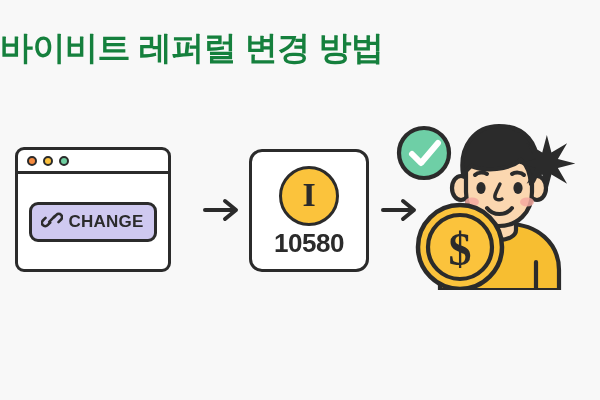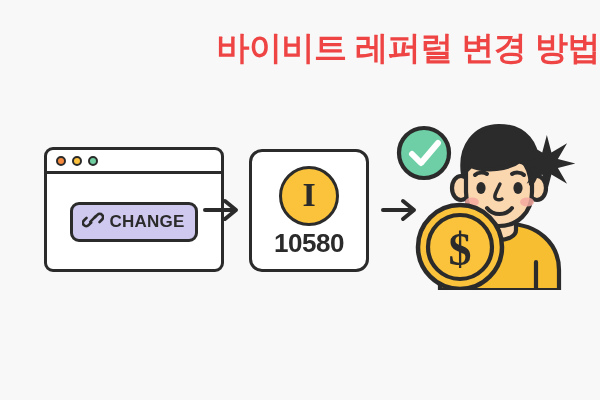--- a/index.html
+++ b/index.html
@@ -20,35 +20,35 @@
     height: 400px;
     background: #f8f8f8;
   }
 
   
   .title {
     position: absolute;
     left: 0;
     top: 26px;
     width: 600px;
-    text-align: right;
+    text-align: left;
     font-size: 33px;
     font-weight: bold;
-    color: #ef4444;
+    color: #15803d;
     letter-spacing: -0.5px;
     white-space: nowrap;
     font-family: "Liberation Sans", "DejaVu Sans", sans-serif;
   }
 
   
   .browser {
     position: absolute;
-    left: 44px;
+    left: 15px;
     top: 147px;
-    width: 180px;
+    width: 156px;
     height: 125px;
     background: #ffffff;
     border: 3.5px solid #2b2b2b;
     border-radius: 9px;
     box-sizing: border-box;
   }
   .browser-bar {
     position: absolute;
     left: 0;
     top: 0;

